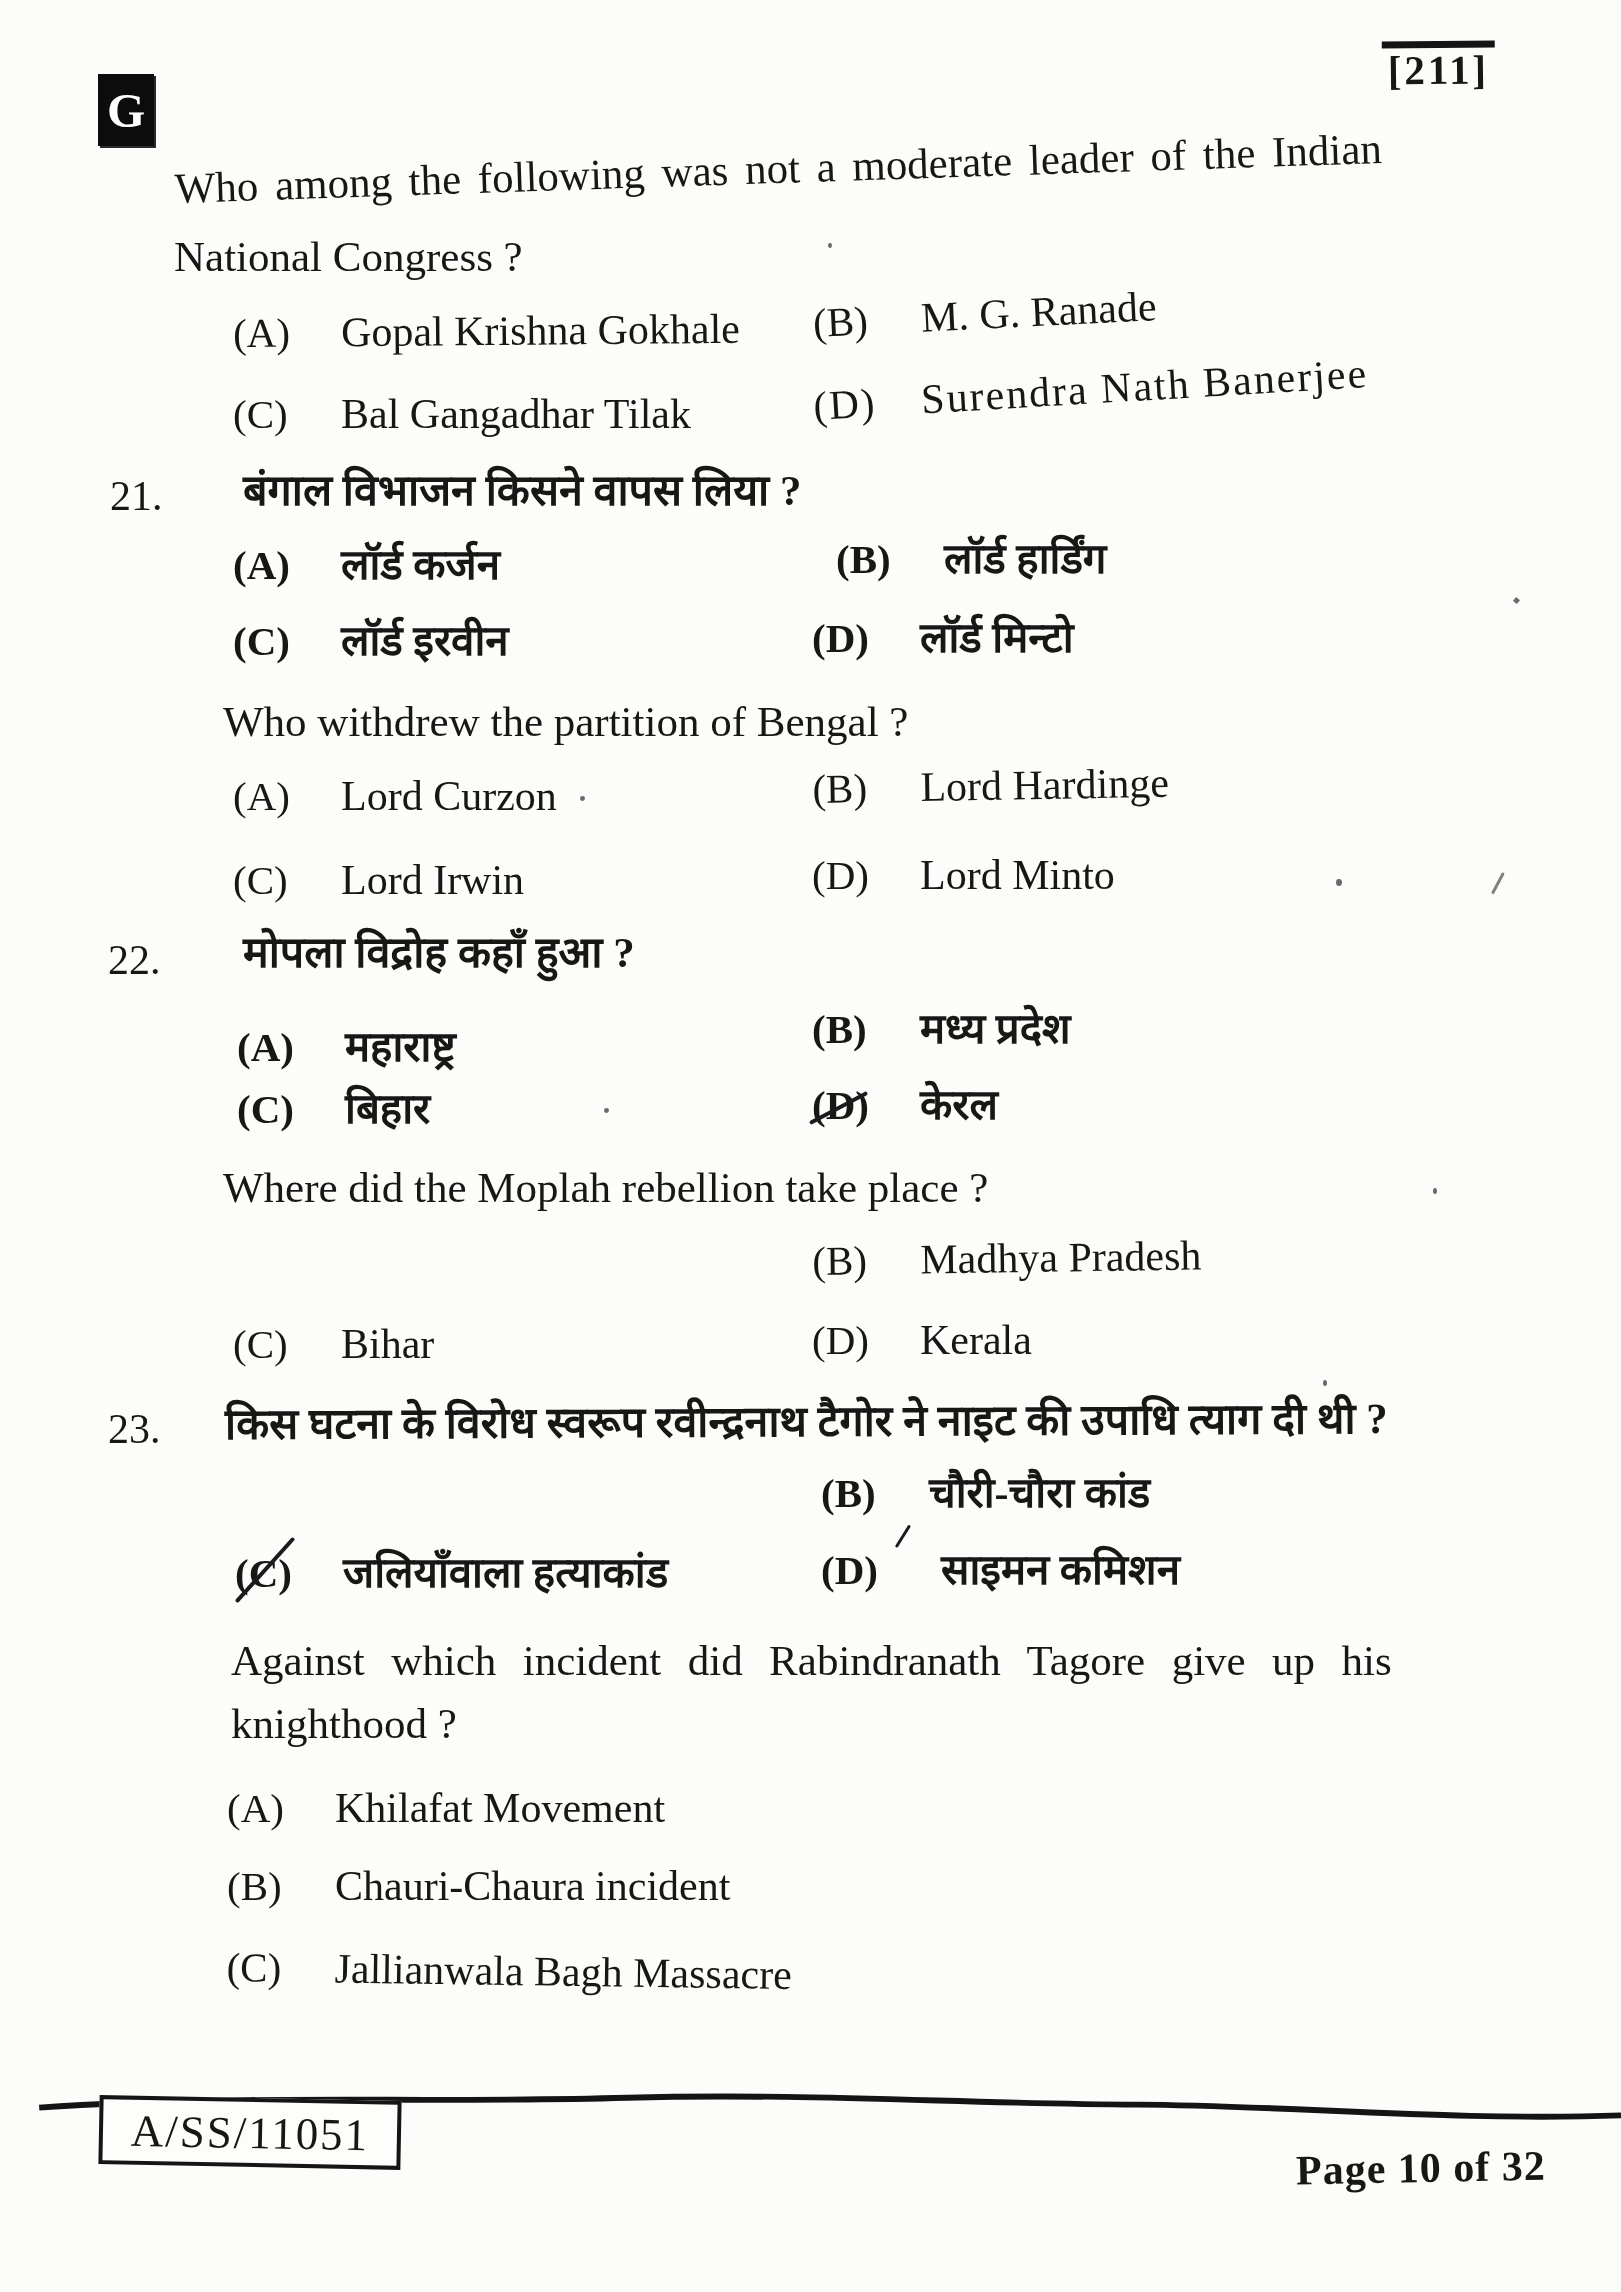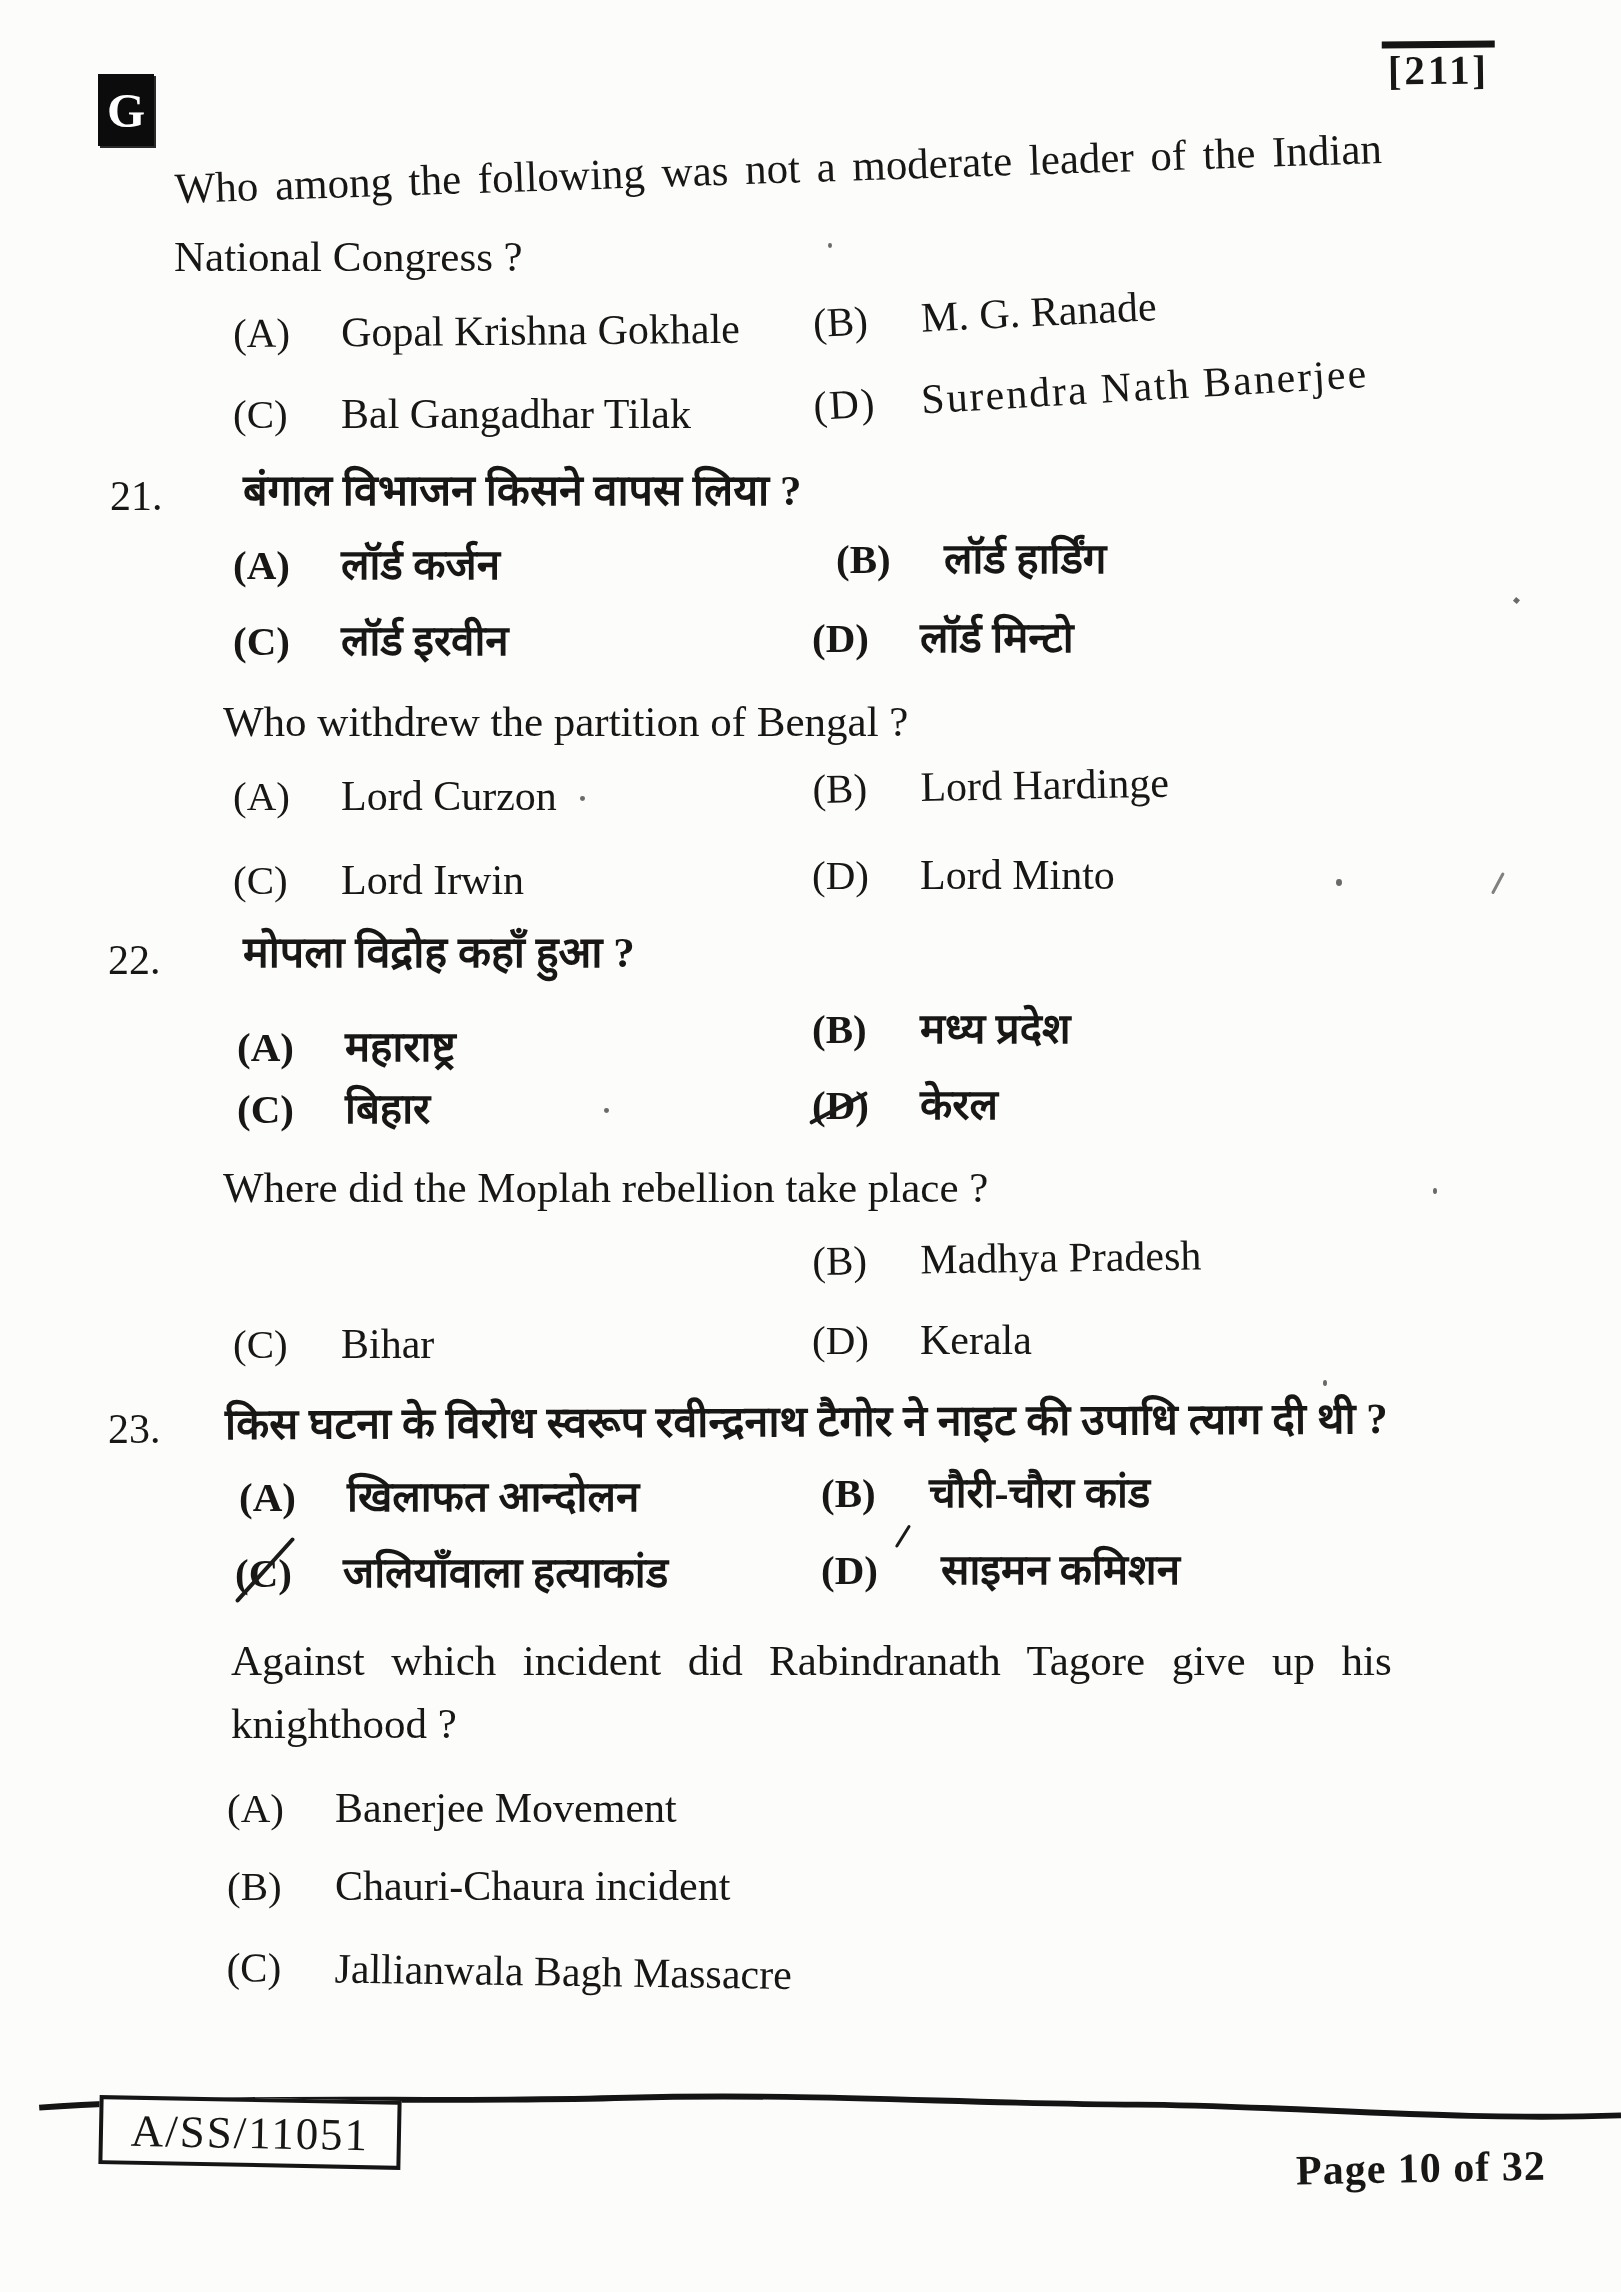--- a/index.html
+++ b/index.html
@@ -125,41 +125,38 @@
   <div class="abs opt en" style="left:233px;top:1320px;">
     <span class="lbl">(C)</span><span class="txt">Bihar</span>
   </div>
   <div class="abs opt en" style="left:812px;top:1316px;">
     <span class="lbl">(D)</span><span class="txt">Kerala</span>
   </div>
 
   <div class="abs qnum" style="left:108px;top:1406px;">23.</div>
   <div class="abs hi" style="left:225px;top:1398px;transform:rotate(-0.3deg);">किस घटना के विरोध स्वरूप रवीन्द्रनाथ टैगोर ने नाइट की उपाधि त्याग दी थी ?</div>
 
-  <div class="abs opt hi" style="left:239px;top:1473px;">
-    <span class="lbl">(A)</span><span class="txt">खिलाफत आन्दोलन</span>
-  </div>
   <div class="abs opt hi" style="left:821px;top:1469px;">
     <span class="lbl">(B)</span><span class="txt">चौरी-चौरा कांड</span>
   </div>
   <div class="abs opt hi" style="left:235px;top:1549px;">
     <span class="lbl">(C)</span><span class="txt">जलियाँवाला हत्याकांड</span>
   </div>
   <div class="abs opt hi" style="left:821px;top:1546px;">
     <span class="lbl" style="min-width:120px;">(D)</span><span class="txt">साइमन कमिशन</span>
   </div>
 
   <div class="strike" style="left:222px;top:1568px;width:86px;height:3.9px;transform:rotate(-48deg);"></div>
   <div class="strike" style="left:890px;top:1535px;width:25.5px;height:2.9px;transform:rotate(-58deg);"></div>
 
   <div class="abs enq" style="left:231px;top:1637px;word-spacing:15.7px;">Against which incident did Rabindranath Tagore give up his</div>
   <div class="abs enq" style="left:231px;top:1700px;">knighthood ?</div>
 
   <div class="abs opt en" style="left:227px;top:1784px;">
-    <span class="lbl">(A)</span><span class="txt">Banerjee Movement</span>
+    <span class="lbl">(A)</span><span class="txt">Khilafat Movement</span>
   </div>
   <div class="abs opt en" style="left:227px;top:1862px;">
     <span class="lbl">(B)</span><span class="txt">Chauri-Chaura incident</span>
   </div>
   <div class="abs opt en" style="left:227px;top:1943px;transform:rotate(0.8deg);transform-origin:left top;">
     <span class="lbl">(C)</span><span class="txt">Jallianwala Bagh Massacre</span>
   </div>
 
   <svg class="footline" width="1621" height="69" viewBox="0 0 1654 70">
     <path d="M 40 32 C 250 18, 430 28, 640 22 C 820 17, 980 28, 1160 29 C 1320 30, 1480 46, 1654 40" stroke="#141414" stroke-width="6" fill="none"></path>

